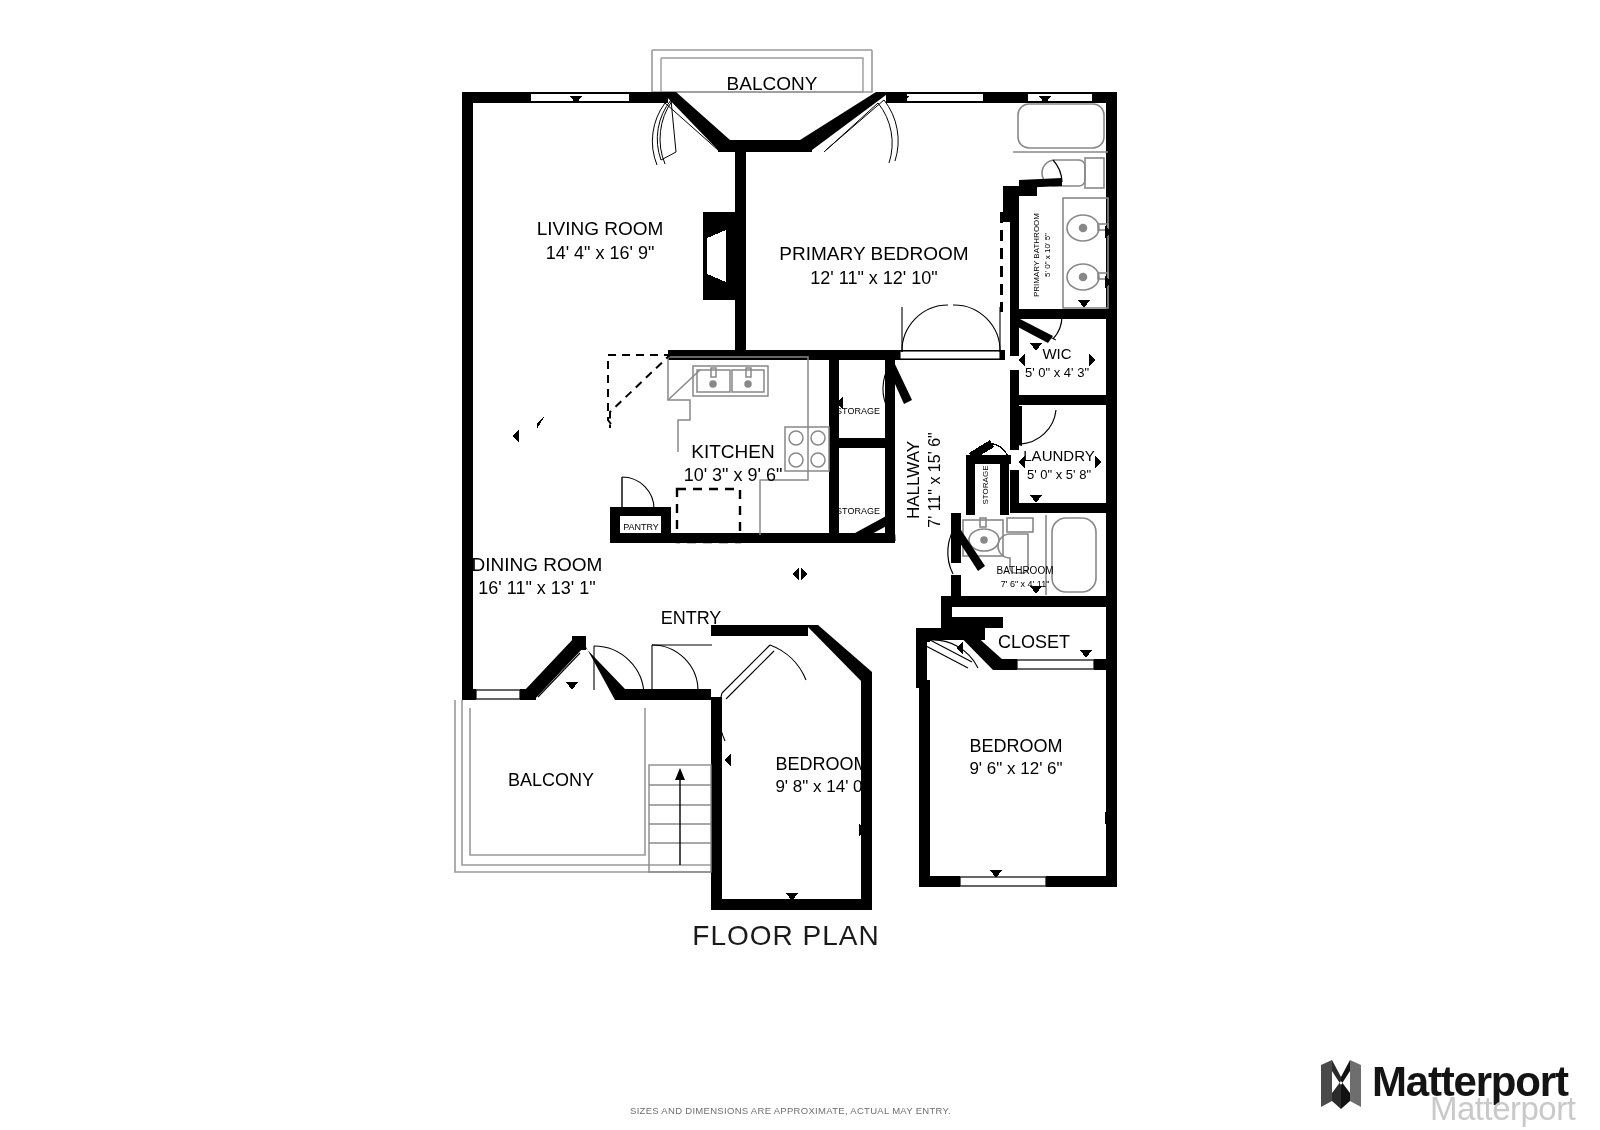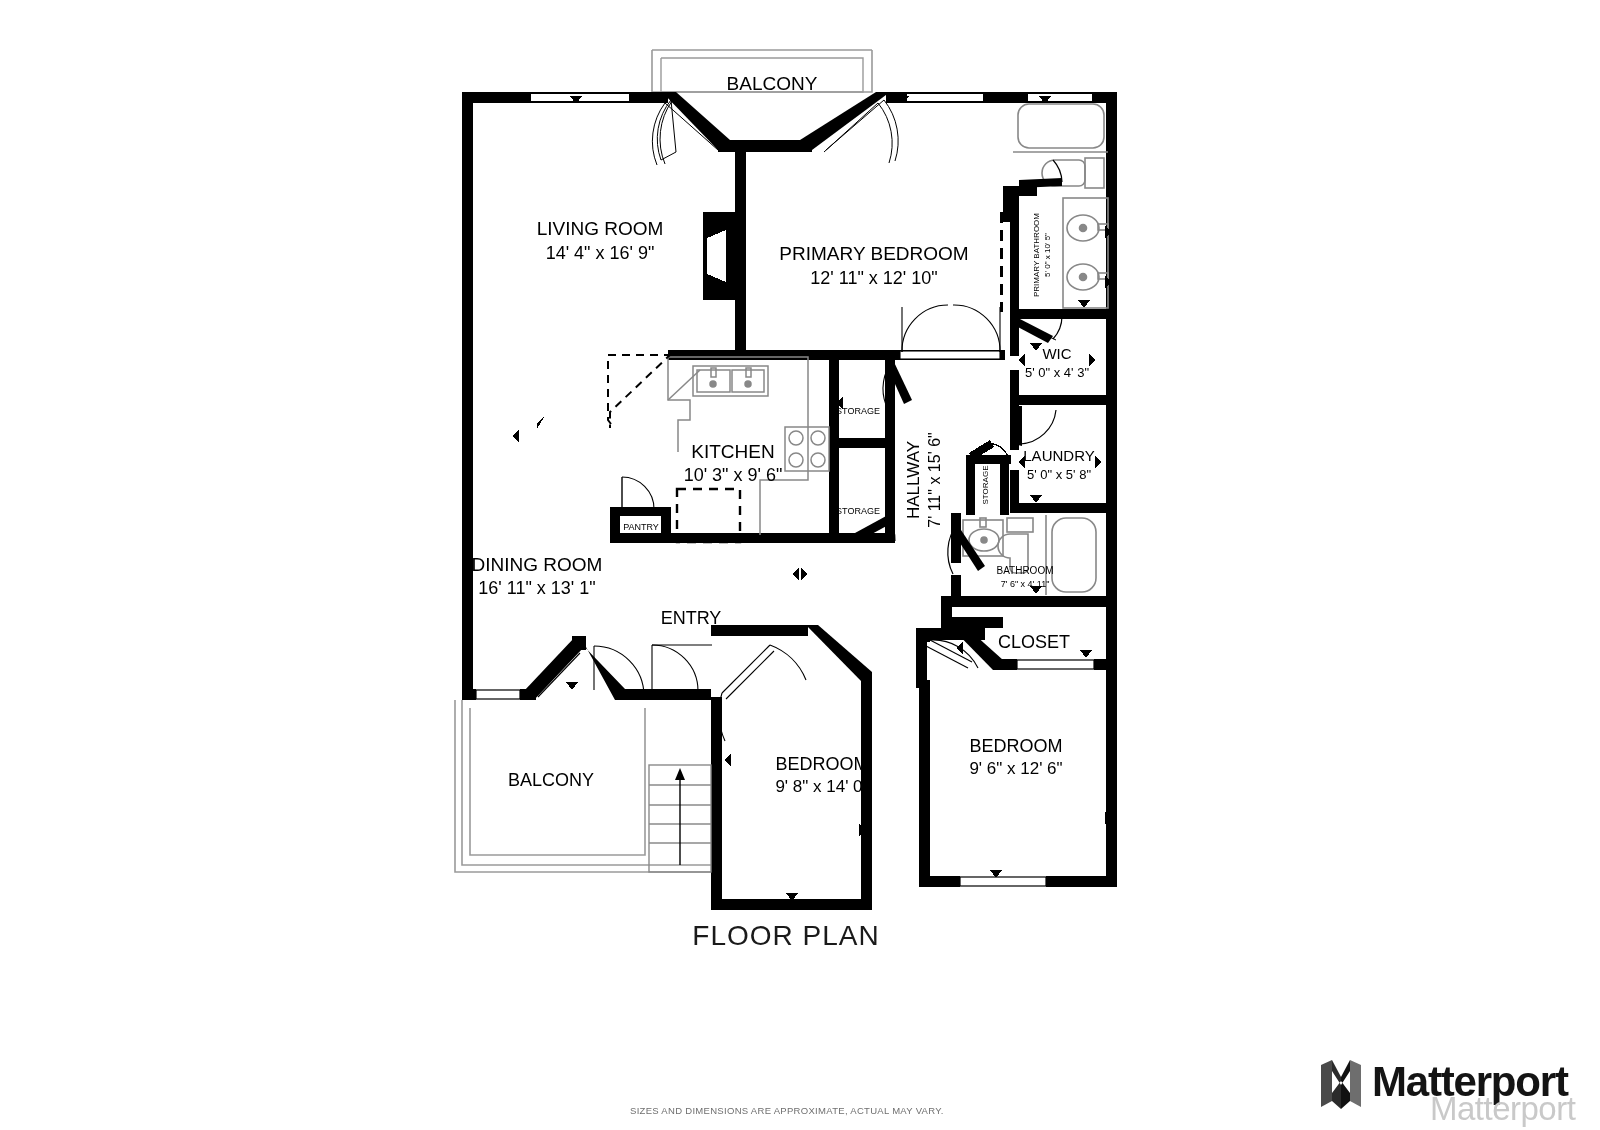--- a/index.html
+++ b/index.html
@@ -398,21 +398,21 @@
 
     <text x="1016" y="752" font-size="18">BEDROOM</text>
     <text x="1016" y="774" font-size="17">9' 6" x 12' 6"</text>
   </g>
 
   <text x="786" y="945" font-size="28" text-anchor="middle" font-family="Liberation Sans, sans-serif" fill="#1a1a1a" letter-spacing="1">FLOOR PLAN</text>
 
 </svg>
 </div>
 
-<div class="footnote">SIZES AND DIMENSIONS ARE APPROXIMATE, ACTUAL MAY VARY.</div>
+<div class="footnote">SIZES AND DIMENSIONS ARE APPROXIMATE, ACTUAL MAY ENTRY.</div>
 
 <div class="brand">
   <svg class="brand-mark" viewBox="0 0 46 50">
     <polygon points="3,6 14,1 14,42 3,48" fill="#4a4a4a"></polygon>
     <polygon points="14,1 23,18 23,50 14,42" fill="#2b2b2b"></polygon>
     <polygon points="23,18 32,1 32,42 23,50" fill="#111111"></polygon>
     <polygon points="32,1 43,6 43,48 32,42" fill="#6e6e6e"></polygon>
     <polygon points="14,12 23,26 32,12 32,34 23,22 14,34" fill="#ffffff"></polygon>
   </svg>
   <div class="brand-word">Matterport</div>

